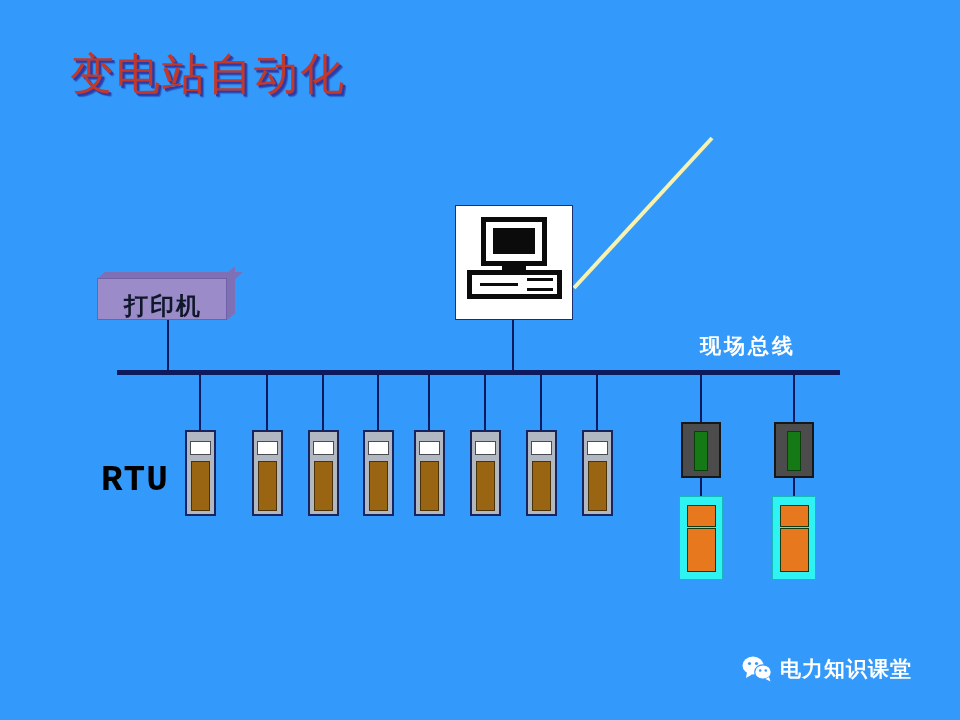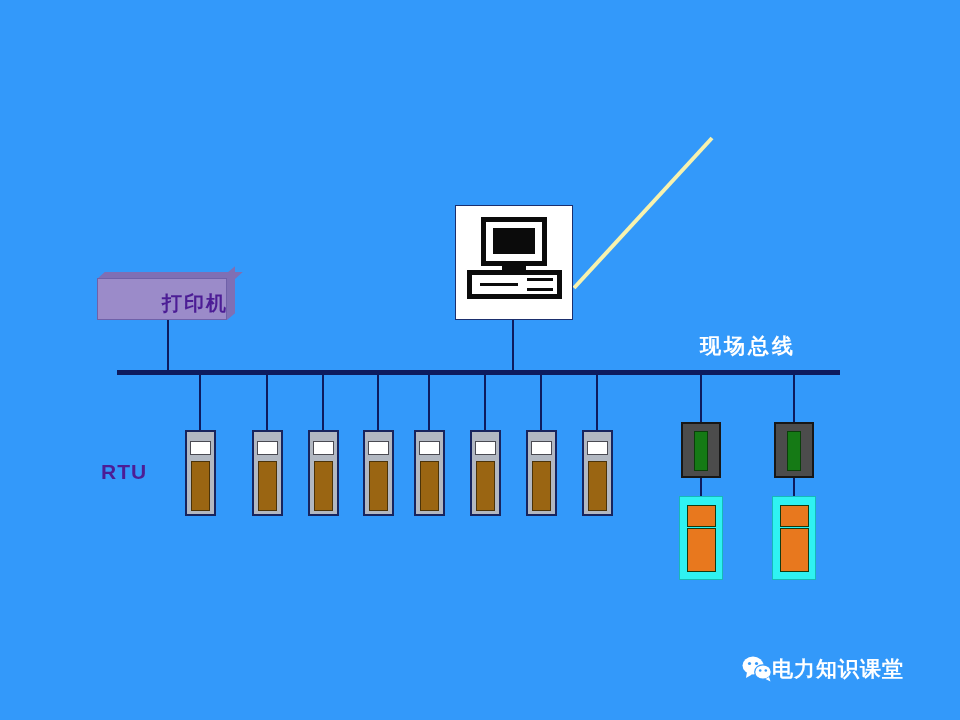--- a/index.html
+++ b/index.html
@@ -154,25 +154,25 @@
     height: 47px;
     background: #7f6fb4;
     transform: skewY(-40deg);
     transform-origin: top left;
   }
   #printer-label {
     position: absolute;
     left: 0;
     top: 11px;
     width: 130px;
-    text-align: right;
+    text-align: center;
     font-family: "Liberation Serif", serif;
-    font-size: 20px;
+    font-size: 24px;
     font-weight: 700;
-    color: #4c1d95;
+    color: #0f172a;
     letter-spacing: 2px;
   }
 
   
   #bus-line {
     position: absolute;
     left: 117px;
     top: 370px;
     width: 723px;
     height: 5px;
@@ -193,24 +193,24 @@
     position: absolute;
     width: 2px;
     background: #0d1b5e;
   }
 
   
   #rtu-label {
     position: absolute;
     left: 101px;
     top: 460px;
-    font-family: Liberation Sans, sans-serif;
-    font-size: 21px;
+    font-family: Liberation Mono, monospace;
+    font-size: 36px;
     font-weight: 700;
-    color: #4c1d95;
+    color: #000000;
     letter-spacing: 1px;
   }
 
   
   .rtu {
     position: absolute;
     width: 31px;
     height: 86px;
     background: #b2b8c2;
     border: 2px solid #17245e;
@@ -287,35 +287,37 @@
     box-sizing: border-box;
   }
 
   
   #watermark {
     position: absolute;
     left: 742px;
     top: 655px;
     display: flex;
     align-items: center;
+    gap: 8px;
   }
   #watermark .wm-text {
     font-family: "Liberation Serif", serif;
     font-size: 21px;
     font-weight: 700;
     color: #ffffff;
     letter-spacing: 1px;
     white-space: nowrap;
   }
 </style>
 </head>
 <body>
 
 <div id="slide">
 
+  <div id="slide-title">变电站自动化</div>
 
   <svg id="cloud-link" viewBox="0 0 160 165">
     <line x1="152" y1="8" x2="14" y2="158" stroke="#f7f2ae" stroke-width="4"></line>
   </svg>
 
 
   <div id="computer">
     <div class="monitor">
       <div class="screen"></div>
     </div>

